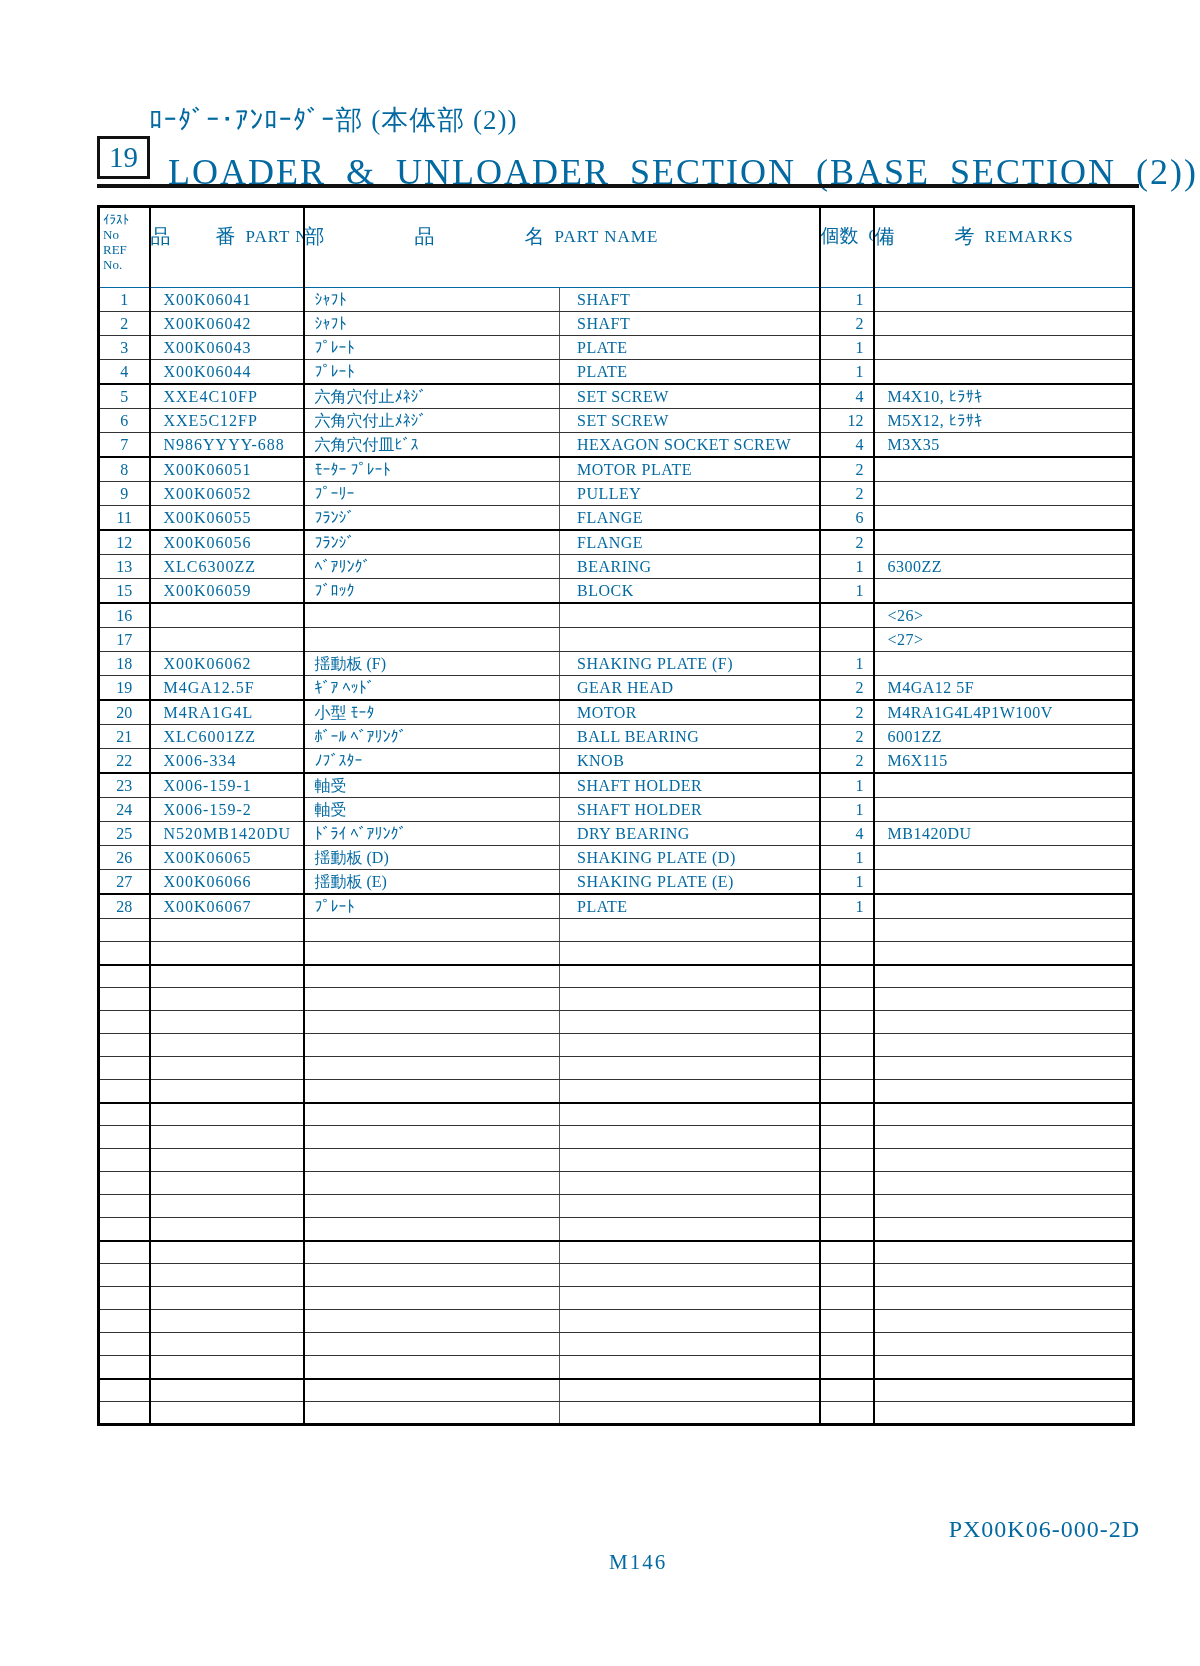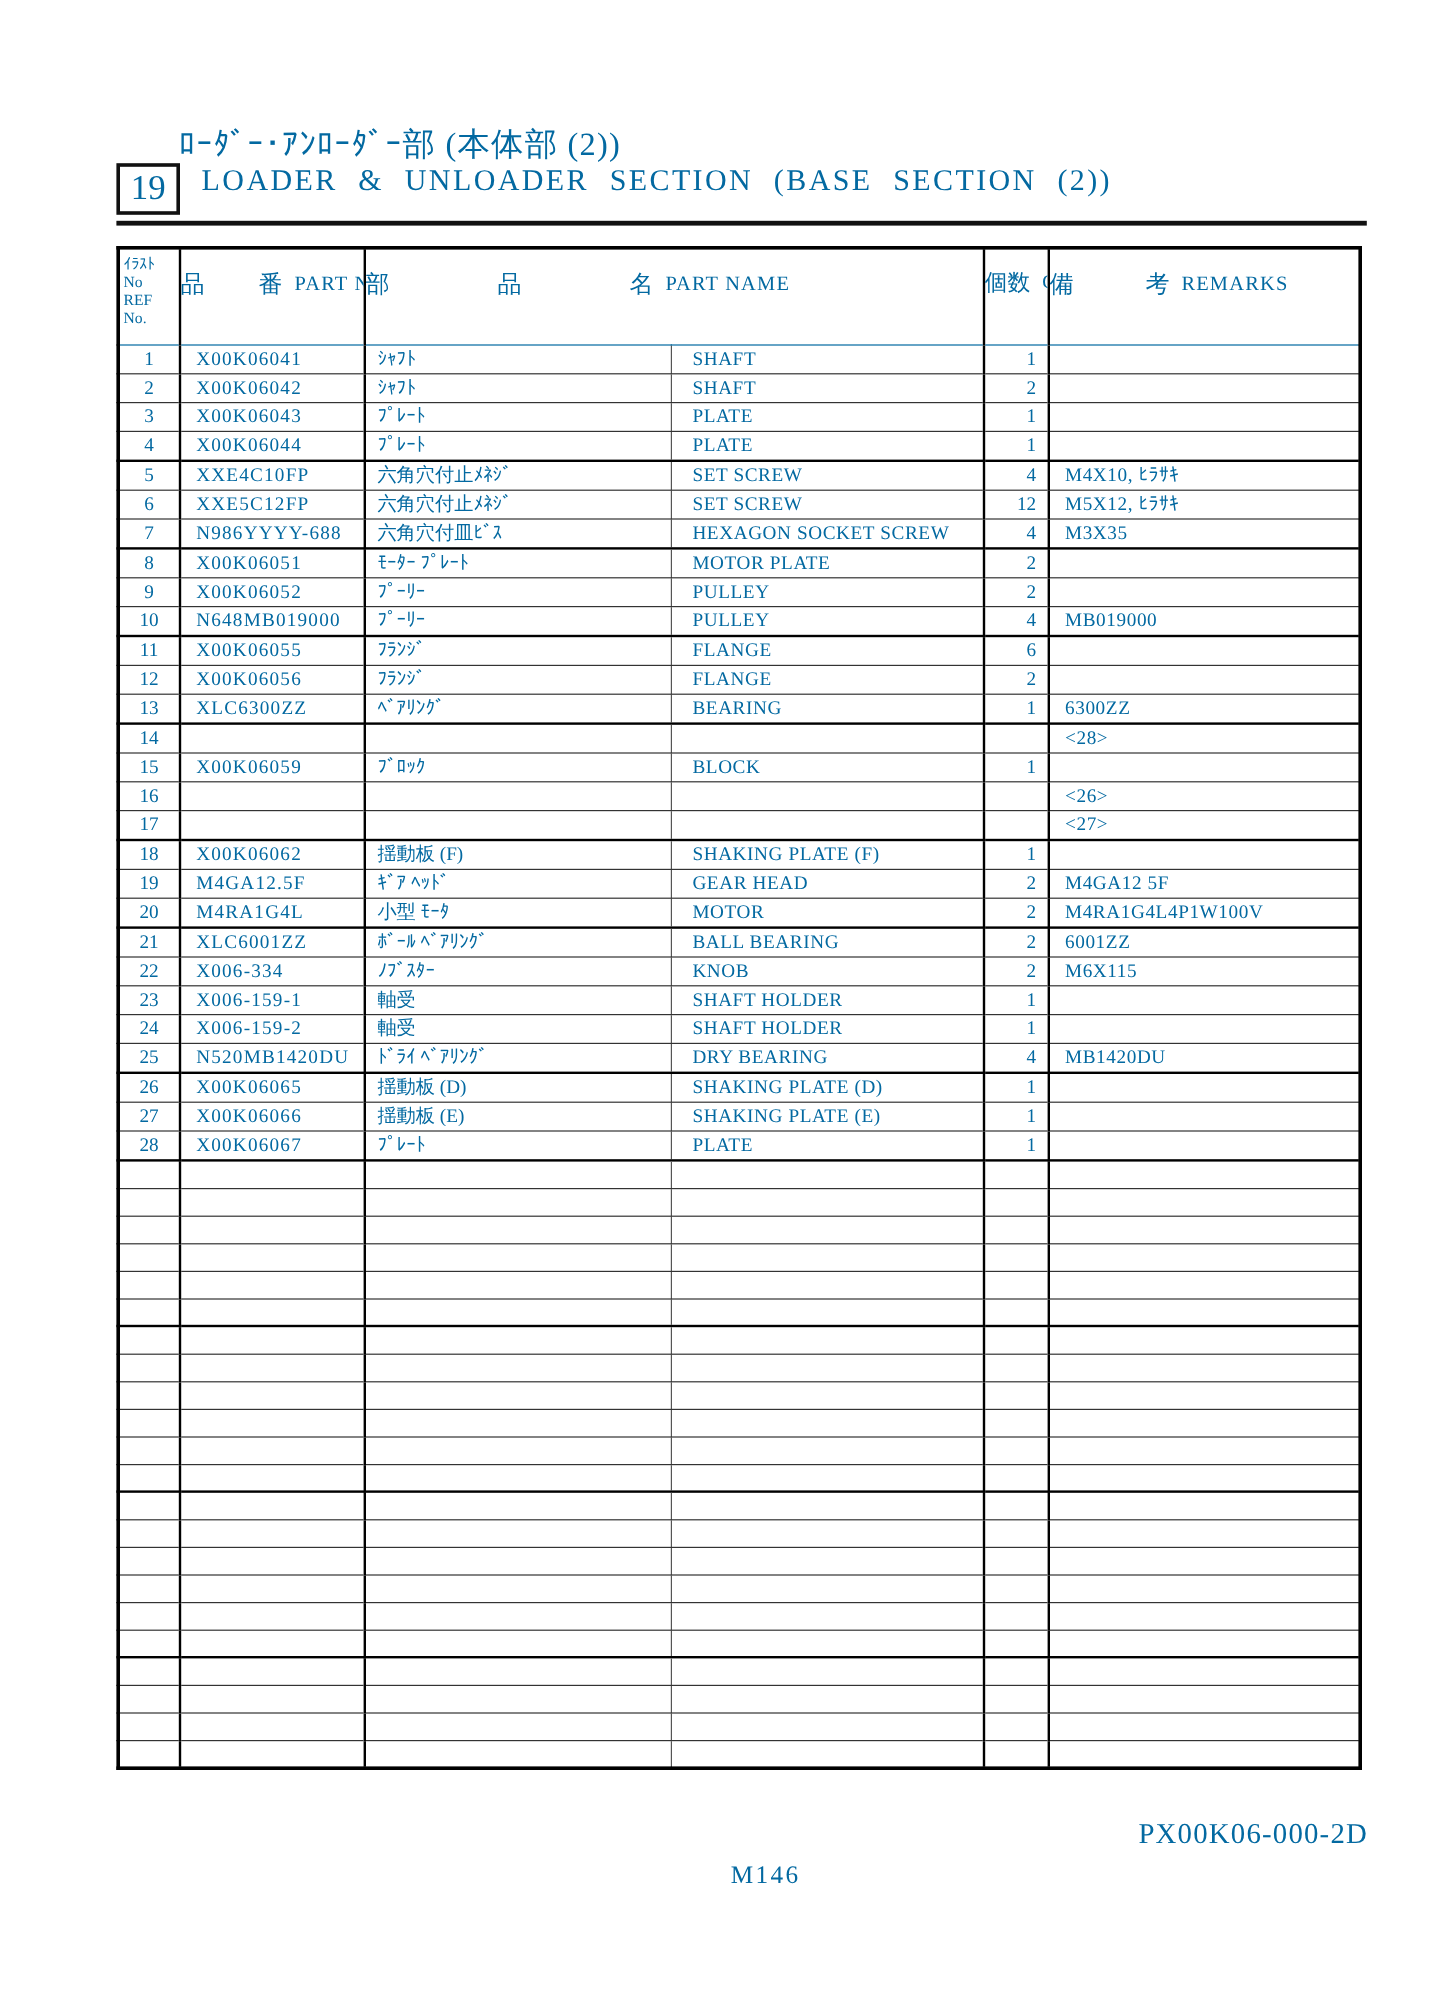--- a/index.html
+++ b/index.html
@@ -11,21 +11,21 @@
   .title-jp{
     position:absolute;left:149px;top:102px;font-size:27px;letter-spacing:1px;
     white-space:nowrap;
   }
   .section-box{
     position:absolute;left:97px;top:136px;width:53px;height:43px;
     border:3px solid #111;box-sizing:border-box;display:flex;
     align-items:center;justify-content:center;font-size:29px;
   }
   .title-en{
-    position:absolute;left:168px;top:137px;font-size:25px;letter-spacing:2px;
+    position:absolute;left:168px;top:151px;font-size:36px;letter-spacing:2px;
     word-spacing:9px;white-space:nowrap;
   }
   .title-rule{
     position:absolute;left:97px;top:184px;width:1042px;height:4px;background:#111;
   }
   table.parts-table{
     position:absolute;left:97px;top:205px;width:1035px;
     border-collapse:collapse;table-layout:fixed;border:3px solid #000;
   }
   .parts-table th,.parts-table td{
@@ -197,28 +197,20 @@
         </tr>
         <tr>
           <td class="c-ref">9</td>
           <td class="c-pno">X00K06052</td>
           <td class="c-njp">ﾌﾟｰﾘｰ</td>
           <td class="c-nen">PULLEY</td>
           <td class="c-qty">2</td>
           <td class="c-rem"></td>
         </tr>
         <tr>
-          <td class="c-ref">10</td>
-          <td class="c-pno">N648MB019000</td>
-          <td class="c-njp">ﾌﾟｰﾘｰ</td>
-          <td class="c-nen">PULLEY</td>
-          <td class="c-qty">4</td>
-          <td class="c-rem">MB019000</td>
-        </tr>
-        <tr>
           <td class="c-ref">11</td>
           <td class="c-pno">X00K06055</td>
           <td class="c-njp">ﾌﾗﾝｼﾞ</td>
           <td class="c-nen">FLANGE</td>
           <td class="c-qty">6</td>
           <td class="c-rem"></td>
         </tr>
         <tr>
           <td class="c-ref">12</td>
           <td class="c-pno">X00K06056</td>
@@ -227,28 +219,20 @@
           <td class="c-qty">2</td>
           <td class="c-rem"></td>
         </tr>
         <tr>
           <td class="c-ref">13</td>
           <td class="c-pno">XLC6300ZZ</td>
           <td class="c-njp">ﾍﾞｱﾘﾝｸﾞ</td>
           <td class="c-nen">BEARING</td>
           <td class="c-qty">1</td>
           <td class="c-rem">6300ZZ</td>
-        </tr>
-        <tr>
-          <td class="c-ref">14</td>
-          <td class="c-pno"></td>
-          <td class="c-njp"></td>
-          <td class="c-nen"></td>
-          <td class="c-qty"></td>
-          <td class="c-rem">&lt;28&gt;</td>
         </tr>
         <tr>
           <td class="c-ref">15</td>
           <td class="c-pno">X00K06059</td>
           <td class="c-njp">ﾌﾞﾛｯｸ</td>
           <td class="c-nen">BLOCK</td>
           <td class="c-qty">1</td>
           <td class="c-rem"></td>
         </tr>
         <tr>

